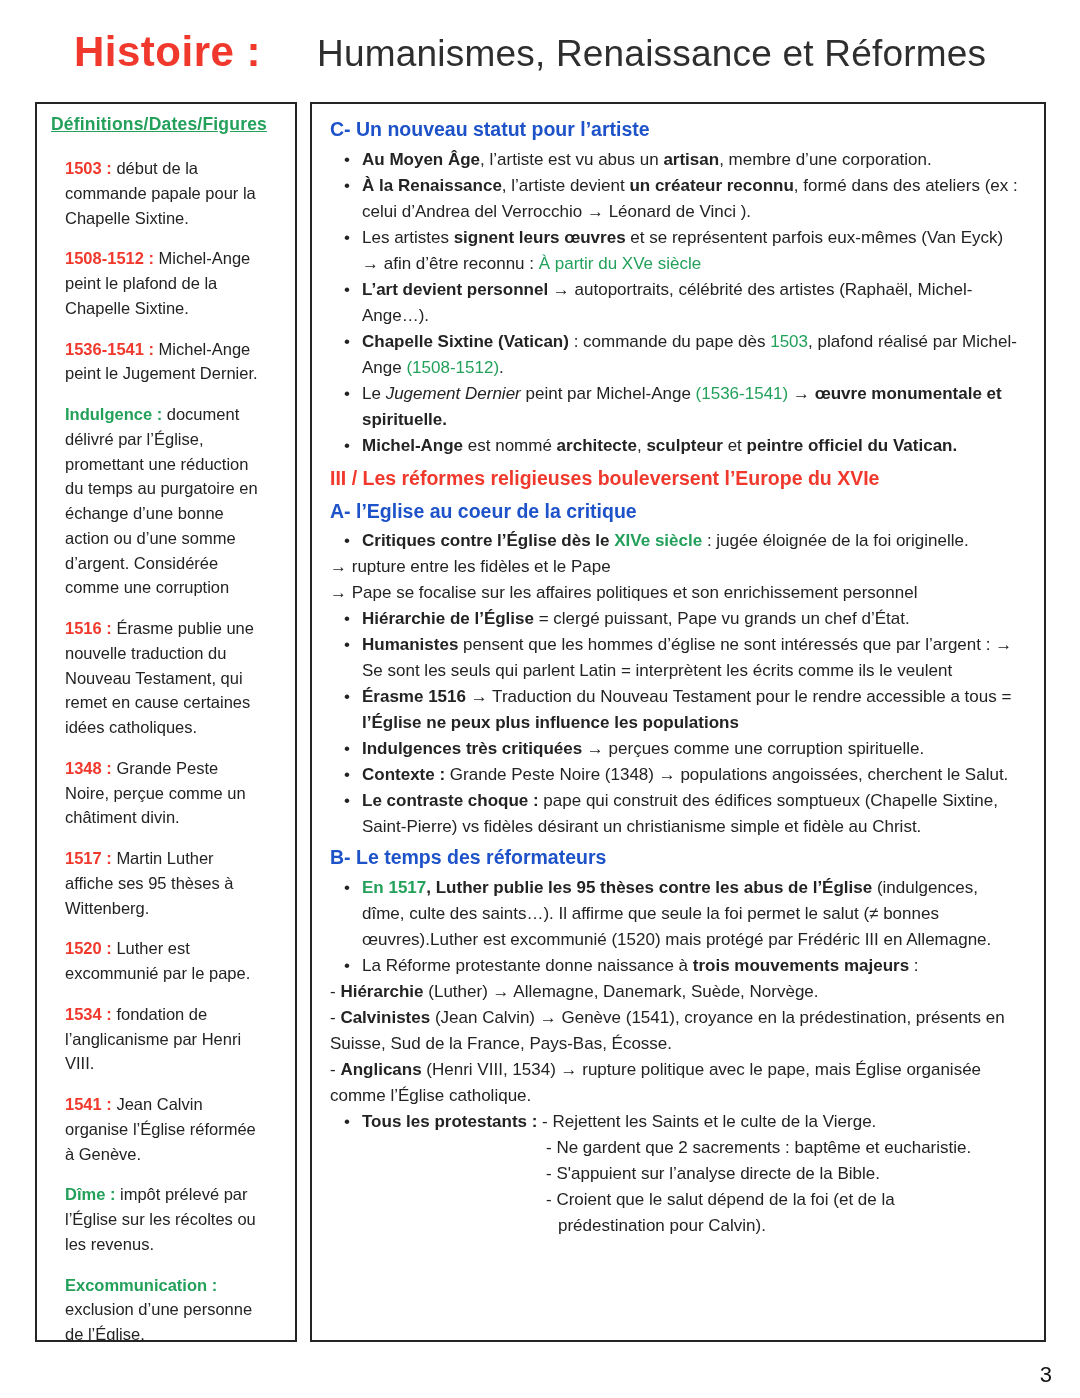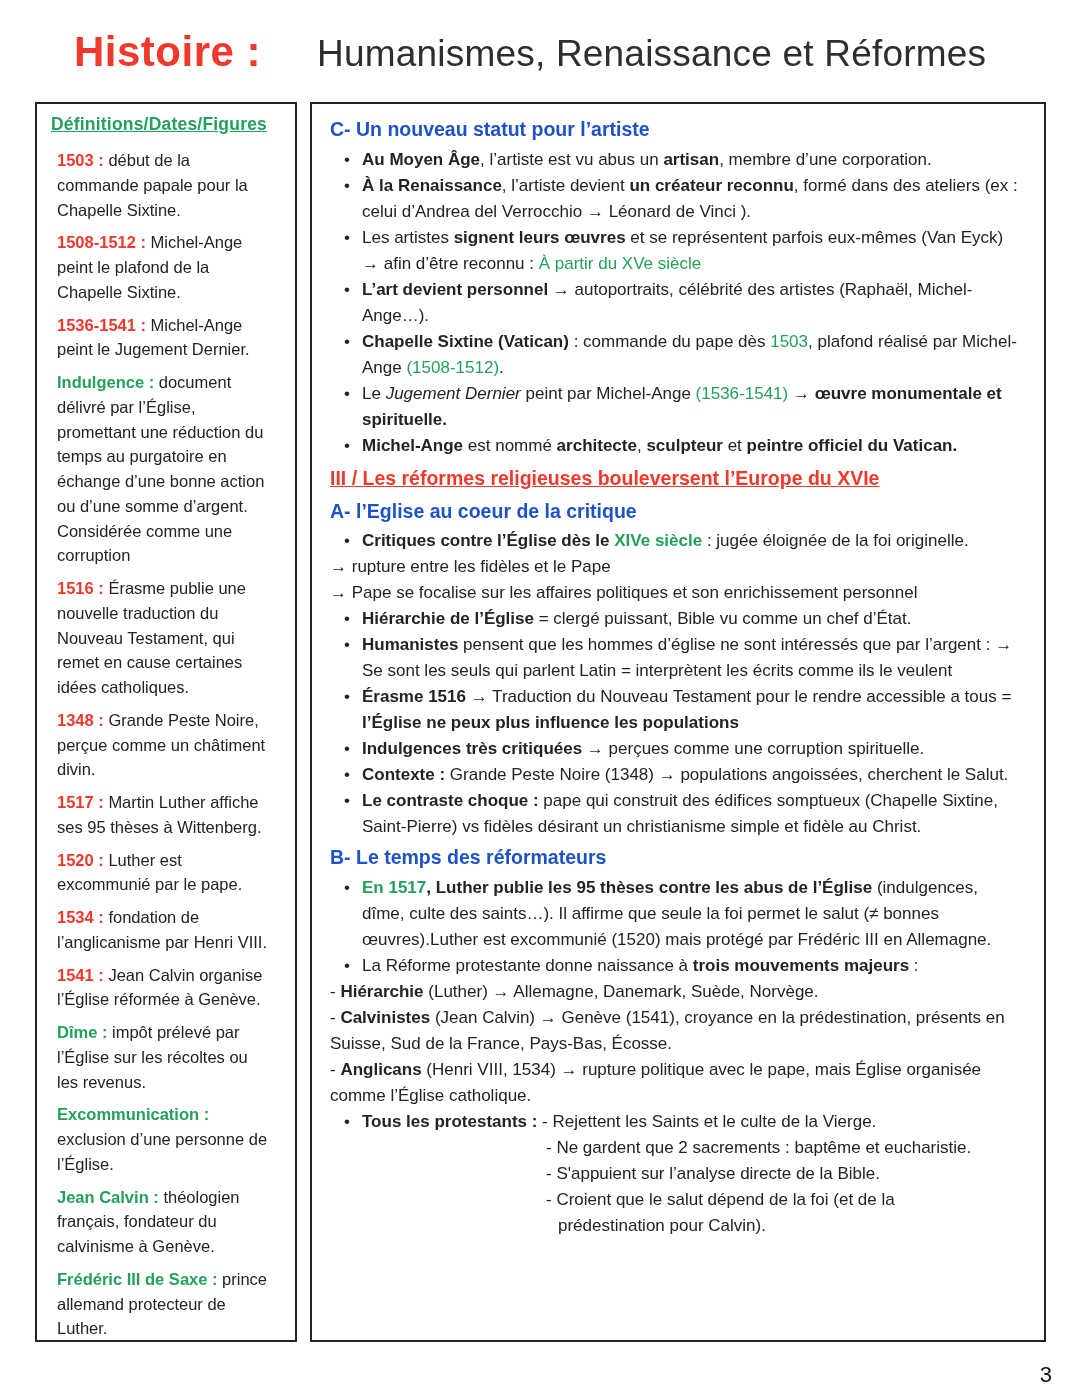--- a/index.html
+++ b/index.html
@@ -26,29 +26,29 @@
   .columns{display:flex;gap:13px;margin:26px 34px 0 35px;height:1240px}
 
   .sidebar{
     width:262px;flex:none;border:2px solid #242424;
     padding:10px 14px 6px 12px;overflow:hidden;
   }
   .side-title{
     display:inline-block;color:var(--green);font-weight:bold;font-size:17.5px;
     text-decoration:underline;margin:0 0 5px 2px;letter-spacing:.2px;
   }
-  .entry{font-size:16.5px;line-height:1.5;margin:8px}
+  .entry{font-size:16.5px;line-height:1.5;margin:16px}
 
   .main{
     flex:1;border:2px solid #242424;
     padding:8px 24px 6px 18px;overflow:hidden;
     font-size:17px;line-height:1.53;
   }
   .h-blue{color:var(--blue);font-weight:bold;font-size:19.5px;margin:3px 0 2px}
-  .h-red{color:var(--red);font-weight:bold;font-size:19.5px;text-decoration:underline;margin:5px 0 2px}
+  .h-red{color:var(--red);font-weight:bold;font-size:19.5px;margin:5px 0 2px}
 
   .bullet-row{display:flex}
   .marker{width:18px;margin-left:14px;flex:none;text-align:left}
   .bullet-text{flex:1}
 
   .line{margin:0}
   .indent{margin-left:216px}
   .indent2{margin-left:228px}
 
   
@@ -128,21 +128,21 @@
           <div class="h-red">III / Les réformes religieuses bouleversent l’Europe du XVIe</div>
           <div class="h-blue">A- l’Eglise au coeur de la critique</div>
           <div class="bullet-row">
             <span class="marker">•</span>
             <div class="bullet-text"><span class="b">Critiques contre l’Église dès le </span><span class="b c-green">XIVe siècle</span><span> : jugée éloignée de la foi originelle.</span></div>
           </div>
           <div class="line"><span>→ rupture entre les fidèles et le Pape</span></div>
           <div class="line"><span>→ Pape se focalise sur les affaires politiques et son enrichissement personnel</span></div>
           <div class="bullet-row">
             <span class="marker">•</span>
-            <div class="bullet-text"><span class="b">Hiérarchie de l’Église</span><span> = clergé puissant, Bible vu comme un chef d’État.</span></div>
+            <div class="bullet-text"><span class="b">Hiérarchie de l’Église</span><span> = clergé puissant, Pape vu grands un chef d’État.</span></div>
           </div>
           <div class="bullet-row">
             <span class="marker">•</span>
             <div class="bullet-text"><span class="b">Humanistes</span><span> pensent que les hommes d’église ne sont intéressés que par l’argent : → Se sont les seuls qui parlent Latin = interprètent les écrits comme ils le veulent</span></div>
           </div>
           <div class="bullet-row">
             <span class="marker">•</span>
             <div class="bullet-text"><span class="b">Érasme 1516</span><span> → Traduction du Nouveau Testament pour le rendre accessible a tous = </span><span class="b">l’Église ne peux plus influence les populations</span></div>
           </div>
           <div class="bullet-row">

